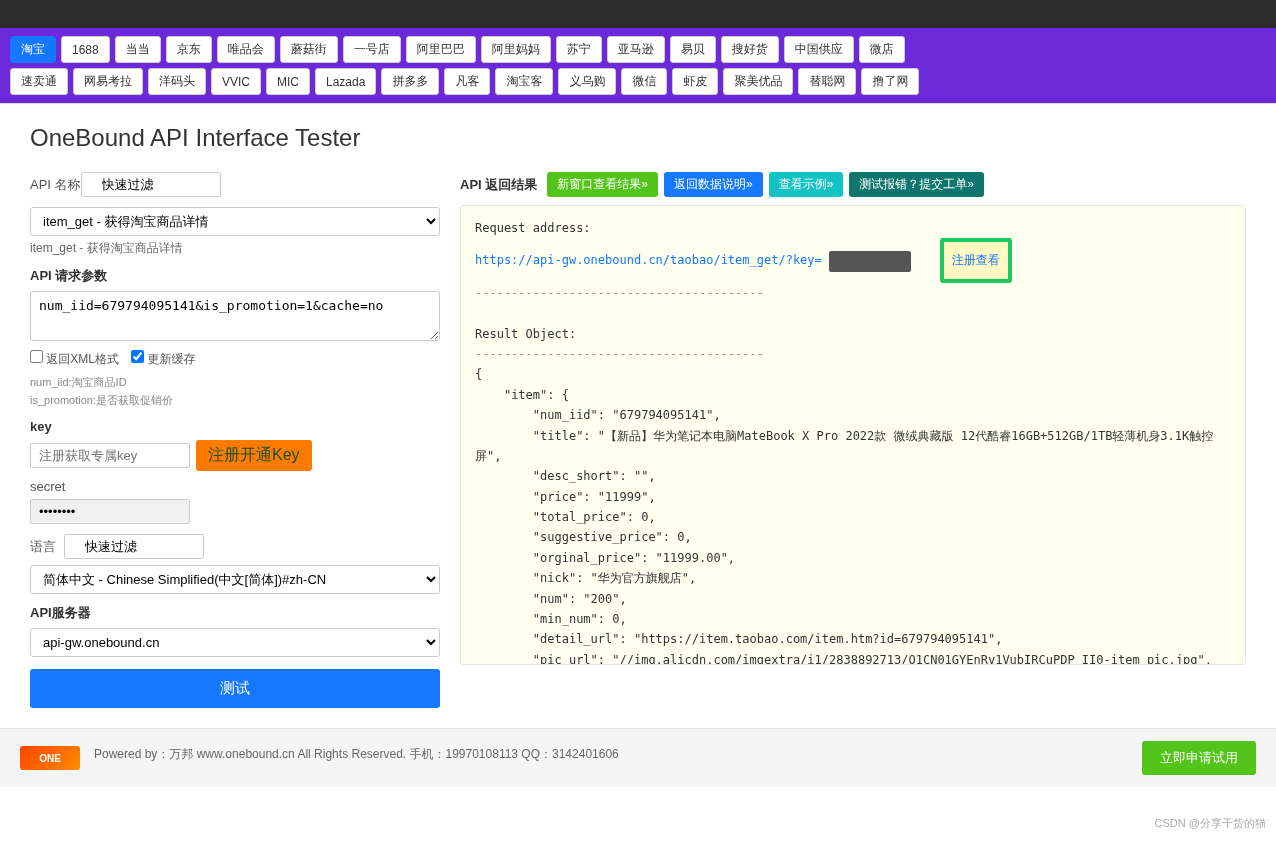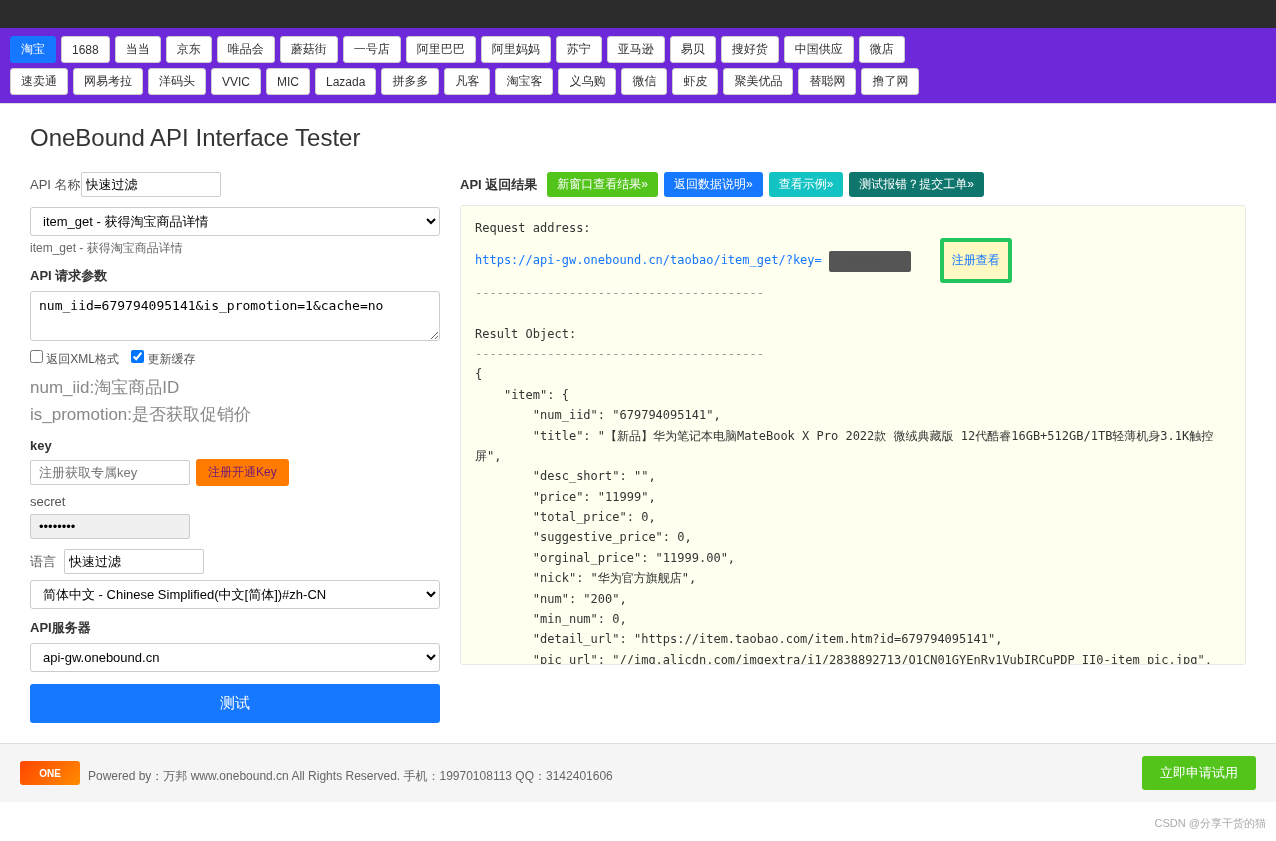--- a/index.html
+++ b/index.html
@@ -71,21 +71,21 @@
       margin-bottom: 10px;
       gap: 0;
     }
     .field-label {
       font-size: 13px;
       color: #555;
       white-space: nowrap;
     }
     .text-input {
       border: 1px solid #ccc;
-      padding: 4px 4px;
+      padding: 4px 20px;
       border-radius: 2px;
       font-size: 13px;
     }
     .text-input.medium { width: 140px; }
 
     .select-full {
       width: 100%;
       padding: 5px 8px;
       border: 1px solid #ccc;
       border-radius: 3px;
@@ -121,21 +121,21 @@
     .checkbox-row {
       display: flex;
       align-items: center;
       gap: 12px;
       margin: 6px 0;
       font-size: 12px;
       color: #555;
     }
 
     .hint-text {
-      font-size: 17px;
+      font-size: 11px;
       color: #888;
       margin: 4px 0 10px 0;
       line-height: 1.6;
     }
 
     .key-row {
       display: flex;
       align-items: center;
       gap: 6px;
       margin-bottom: 8px;
@@ -143,26 +143,26 @@
     .key-input {
       border: 1px solid #ccc;
       padding: 4px 8px;
       border-radius: 2px;
       font-size: 13px;
       width: 160px;
       color: #999;
     }
     .btn-register {
       background: #ff7b00;
-      color: #701a75;
+      color: #14532d;
       border: none;
       padding: 5px 12px;
       border-radius: 3px;
       cursor: pointer;
-      font-size: 12px;
+      font-size: 16px;
     }
 
     .secret-label {
       font-size: 13px;
       color: #555;
       margin-bottom: 5px;
     }
     .secret-input {
       width: 160px;
       border: 1px solid #ccc;
@@ -269,22 +269,22 @@
     .footer {
       background: #f5f5f5;
       border-top: 1px solid #e0e0e0;
       padding: 12px 20px;
       display: flex;
       align-items: center;
       justify-content: space-between;
     }
     .footer-left {
       display: flex;
-      align-items: flex-end;
-      gap: 8px;
+      align-items: flex-start;
+      gap: 14px;
       font-size: 12px;
       color: #666;
     }
     .footer-logo {
       width: 60px;
       height: 24px;
       background: linear-gradient(135deg, #ff4500, #ff8c00);
       border-radius: 3px;
       display: flex;
       align-items: center;

